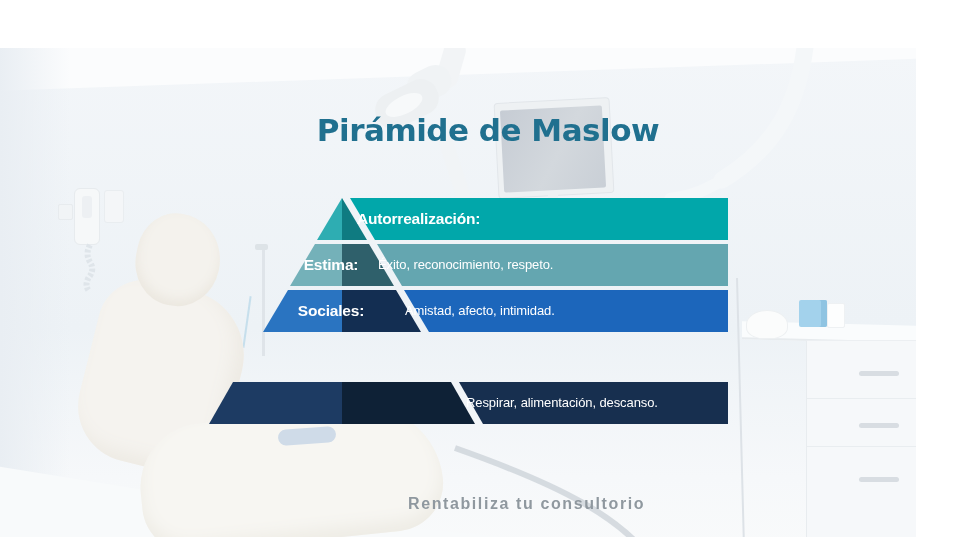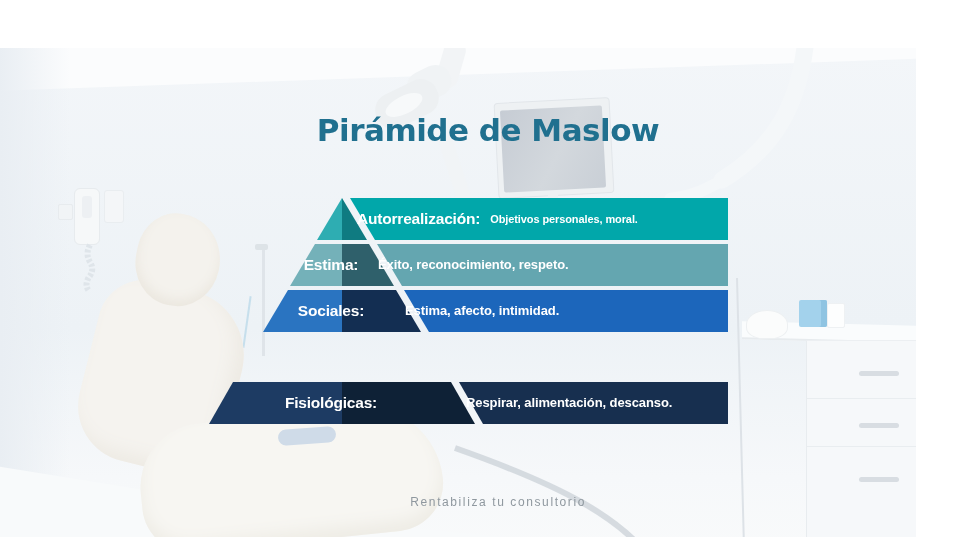--- a/index.html
+++ b/index.html
@@ -69,37 +69,37 @@
   .lv2 .seg-dark{clip-path:polygon(134px 0,188px 0,213px 42px,134px 42px);}
   .lv2 .seg-bar{clip-path:polygon(196px 0,520px 0,520px 42px,221px 42px);}
   .lv3 .seg-light{clip-path:polygon(53px 0,134px 0,134px 42px,28px 42px);}
   .lv3 .seg-dark{clip-path:polygon(134px 0,215px 0,240px 42px,134px 42px);}
   .lv3 .seg-bar{clip-path:polygon(223px 0,520px 0,520px 42px,248px 42px);}
   .lv4 .seg-light{clip-path:polygon(25px 0,134px 0,134px 42px,1px 42px);}
   .lv4 .seg-dark{clip-path:polygon(134px 0,243px 0,267px 42px,134px 42px);}
   .lv4 .seg-bar{clip-path:polygon(251px 0,520px 0,520px 42px,275px 42px);}
   .level-label,.level-desc{position:absolute;top:0;line-height:42px;color:#fff;white-space:nowrap;}
   .level-label{font-size:15.5px;font-weight:bold;letter-spacing:-.2px;left:123px;transform:translateX(-50%);}
-  .level-desc{font-size:13px;font-weight:700;letter-spacing:-.1px;}
+  .level-desc{font-size:13px;font-weight:400;letter-spacing:-.1px;}
   .lv1 .level-desc{left:170px;} .lv2 .level-desc{left:197px;} .lv3 .level-desc{left:224px;} .lv4 .level-desc{left:258px;}
   .lv0 .level-line{position:absolute;left:149px;top:0;height:42px;display:flex;align-items:center;gap:10px;}
   .lv0 .level-label{position:static;transform:none;}
   .lv0 .level-desc{position:static;font-size:11px;font-weight:700;}
 
   
   .logo{position:absolute;z-index:4;left:408px;top:441px;width:178px;--logo-blue:#64c9dd;}
   .logo-row{display:flex;align-items:flex-end;justify-content:center;}
   .d-icon{position:relative;width:38px;height:38px;background:var(--logo-blue);border-radius:9px 18px 18px 9px;margin-right:2px;flex:0 0 auto;}
   .cross-v,.cross-h{position:absolute;background:#fff;border-radius:3px;}
   .cross-v{left:2px;top:-5px;width:9px;height:24px;}
   .cross-h{left:-5px;top:2px;width:24px;height:9px;}
   .tooth-dot{position:absolute;left:3.5px;top:3px;width:6px;height:7px;background:var(--logo-blue);border-radius:45% 45% 50% 50%;}
   .brand{font-family:"DejaVu Sans",sans-serif;font-size:25px;font-weight:bold;letter-spacing:0;line-height:25px;margin-bottom:-1px;white-space:nowrap;}
   .brand-light{color:#64c9dd;} .brand-dark{color:#1e3a66;}
-  .tagline{margin-top:6px;text-align:right;font-size:12px;font-weight:400;letter-spacing:1.6px;color:#8f989f;white-space:nowrap;}
+  .tagline{margin-top:6px;text-align:right;font-size:16px;font-weight:700;letter-spacing:1.6px;color:#8f989f;white-space:nowrap;}
 </style>
 </head>
 <body>
 
 <div class="stage">
 
   <div class="bg">
     <div class="ceiling"></div>
     <div class="wall-shade"></div>
     <svg width="954" height="537">
@@ -155,46 +155,44 @@
   <div class="title" style="color: rgb(32, 112, 143);">Pirámide de Maslow</div>
 
   <div class="pyramid">
 
     <div class="level lv0" style="--bar: #01a7aa; --left: #2eadb2; --right: #0f7b81;">
       <div class="seg seg-light"></div>
       <div class="seg seg-dark"></div>
       <div class="seg seg-bar"></div>
       <div class="level-line">
         <span class="level-label">Autorrealización:</span>
-        <span class="level-desc">Objetivos personales, moral.</span>
       </div>
     </div>
 
     <div class="level lv1" style="--bar: #64a6b0; --left: #74b1b9; --right: #2f606b;">
       <div class="seg seg-light"></div>
       <div class="seg seg-dark"></div>
       <div class="seg seg-bar"></div>
       <span class="level-label">Estima:</span>
       <span class="level-desc">Éxito, reconocimiento, respeto.</span>
     </div>
 
     <div class="level lv2" style="--bar: #1c66bb; --left: #2a74c1; --right: #132e52;">
       <div class="seg seg-light"></div>
       <div class="seg seg-dark"></div>
       <div class="seg seg-bar"></div>
       <span class="level-label">Sociales:</span>
-      <span class="level-desc">Estima, afecto, intimidad.</span>
+      <span class="level-desc">Amistad, afecto, intimidad.</span>
     </div>
 
 
     <div class="level lv4" style="--bar: #172f4f; --left: #1d3b63; --right: #0e2136;">
       <div class="seg seg-light"></div>
       <div class="seg seg-dark"></div>
       <div class="seg seg-bar"></div>
-      <span class="level-label">Fisiológicas:</span>
       <span class="level-desc">Respirar, alimentación, descanso.</span>
     </div>
 
   </div>
 
   <div class="logo" style="--logo-blue: #64c9dd;">
     <div class="tagline" style="color: rgb(143, 152, 159);">Rentabiliza tu consultorio</div>
   </div>
 
 </div>

